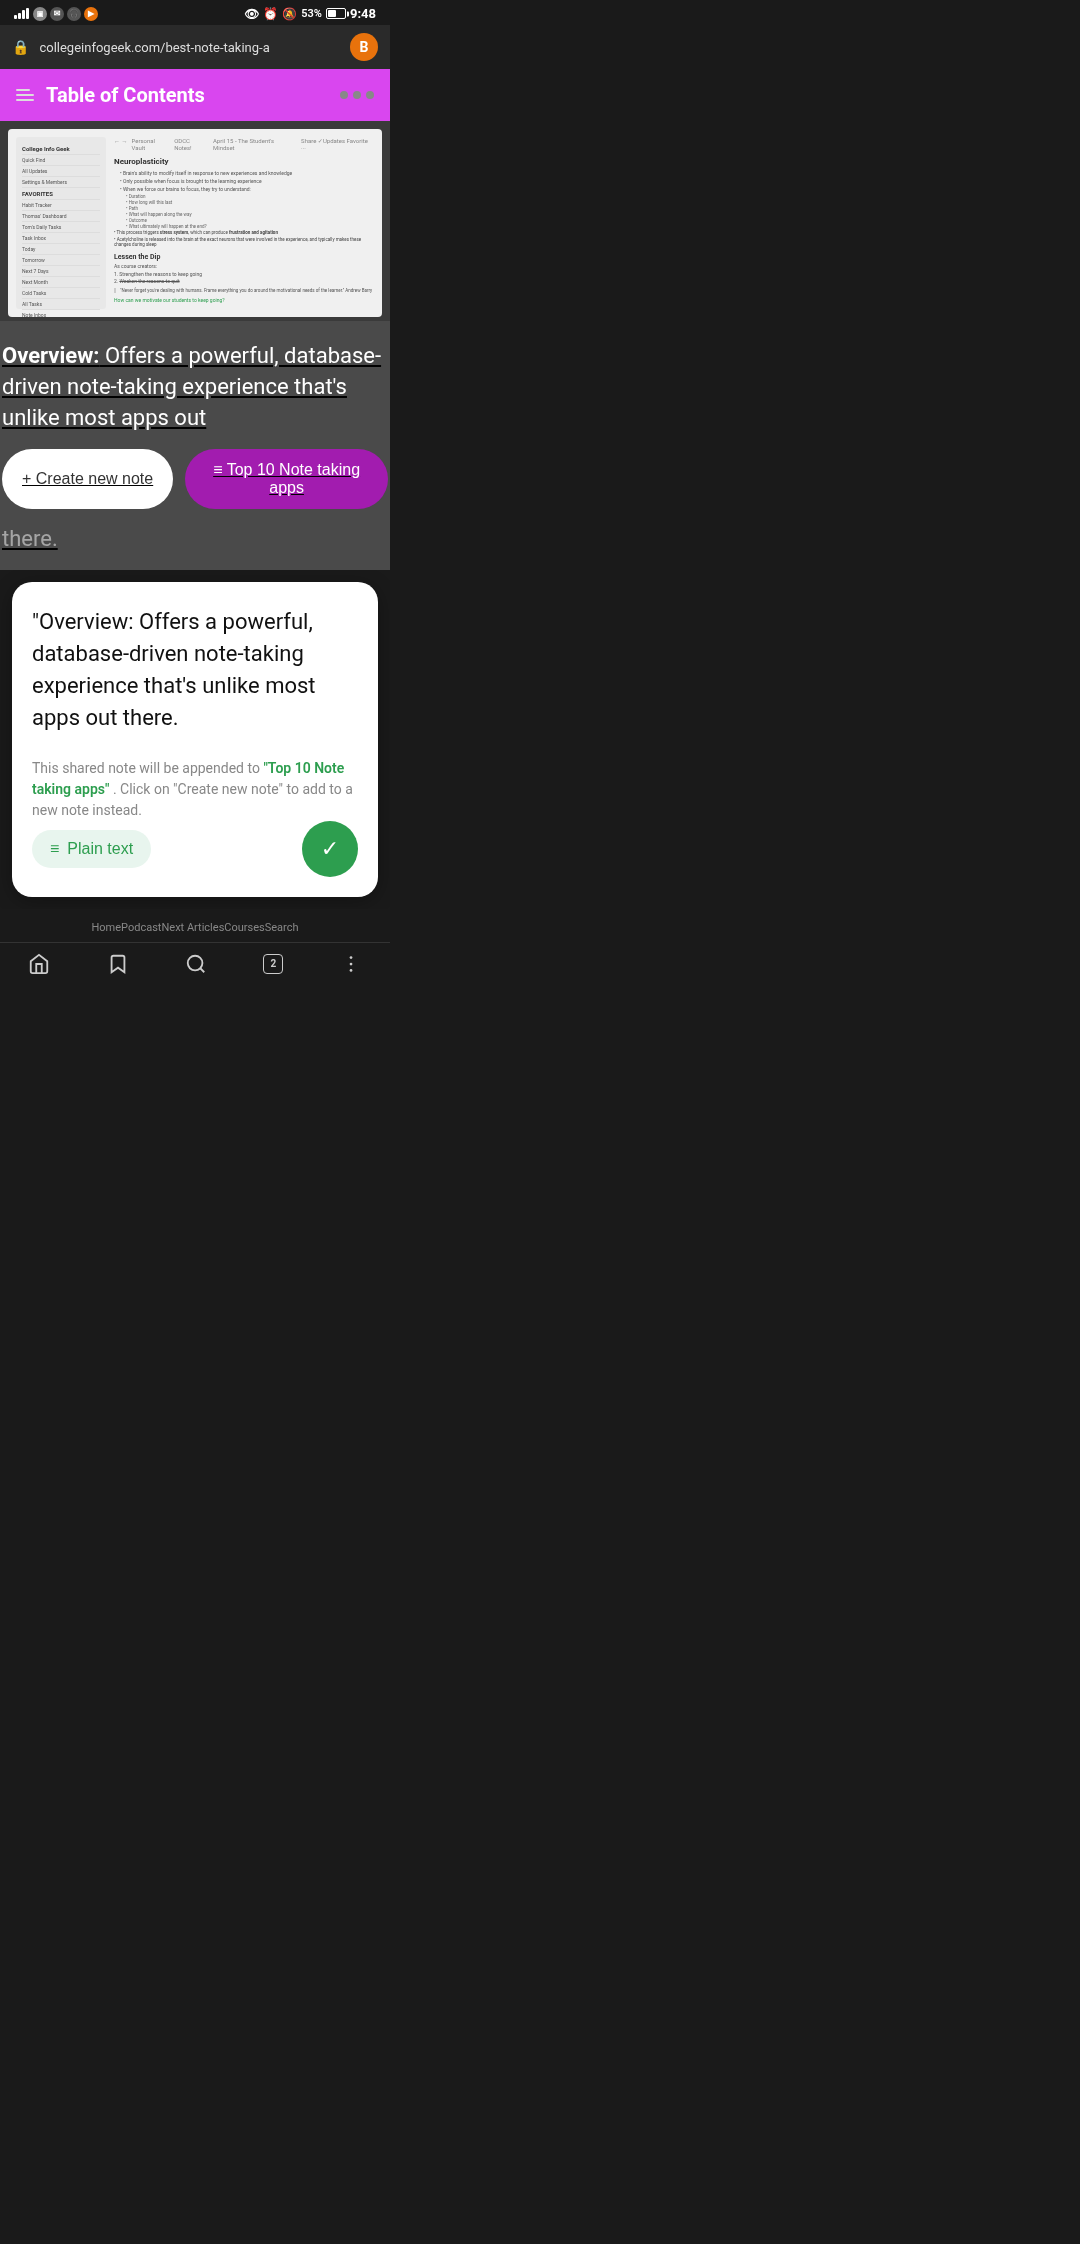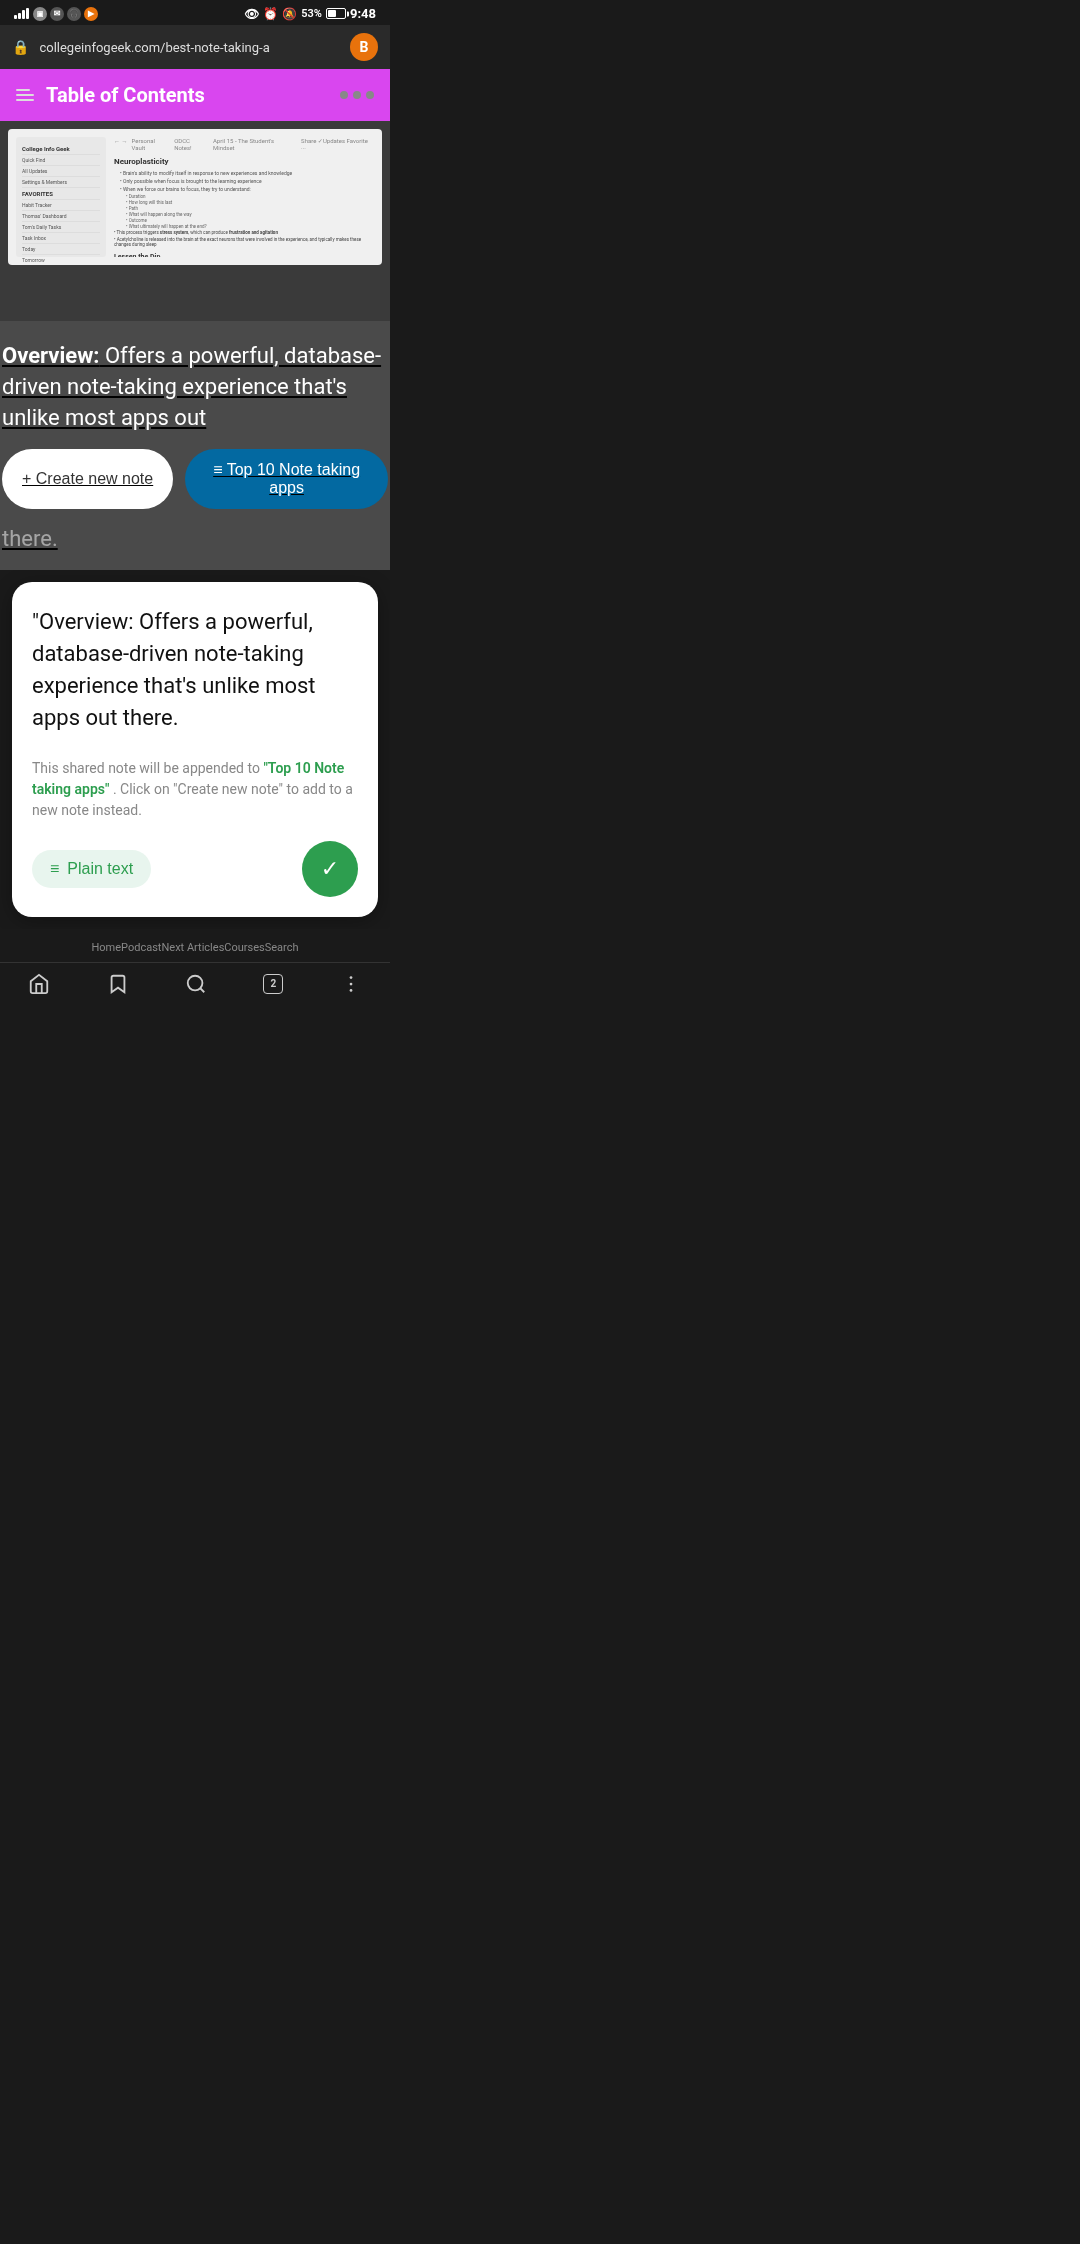--- a/index.html
+++ b/index.html
@@ -129,21 +129,21 @@
       background: #3a3a3a;
       position: relative;
       overflow: hidden;
       height: 200px;
     }
     .preview-inner {
       background: #f0f0f0;
       margin: 8px;
       border-radius: 4px;
       padding: 8px;
-      height: 136px;
+      height: 188px;
       overflow: hidden;
       display: flex;
       gap: 8px;
     }
     .preview-sidebar {
       width: 90px;
       background: #e8e8e8;
       border-radius: 3px;
       padding: 6px;
     }
@@ -193,21 +193,21 @@
       padding: 12px 20px;
       font-size: 16px;
       color: #333;
       display: flex;
       align-items: center;
       gap: 8px;
       cursor: pointer;
       font-weight: 400;
     }
     .btn-top10 {
-      background: #0369a1;
+      background: #a21caf;
       border: none;
       border-radius: 30px;
       padding: 12px 20px;
       font-size: 16px;
       color: #fff;
       display: flex;
       align-items: center;
       gap: 8px;
       cursor: pointer;
       font-weight: 400;
@@ -241,21 +241,20 @@
       font-size: 21px;
       font-weight: 400;
       color: #111;
       line-height: 1.4;
       margin-bottom: 28px;
     }
     .popup-append-text {
       color: #888;
       font-size: 14px;
       line-height: 1.5;
-      margin-bottom: 20px;
     }
     .popup-append-text .green-link {
       color: #2d9e4f;
       font-weight: 600;
     }
     .popup-footer {
       display: flex;
       align-items: center;
       justify-content: space-between;
     }

